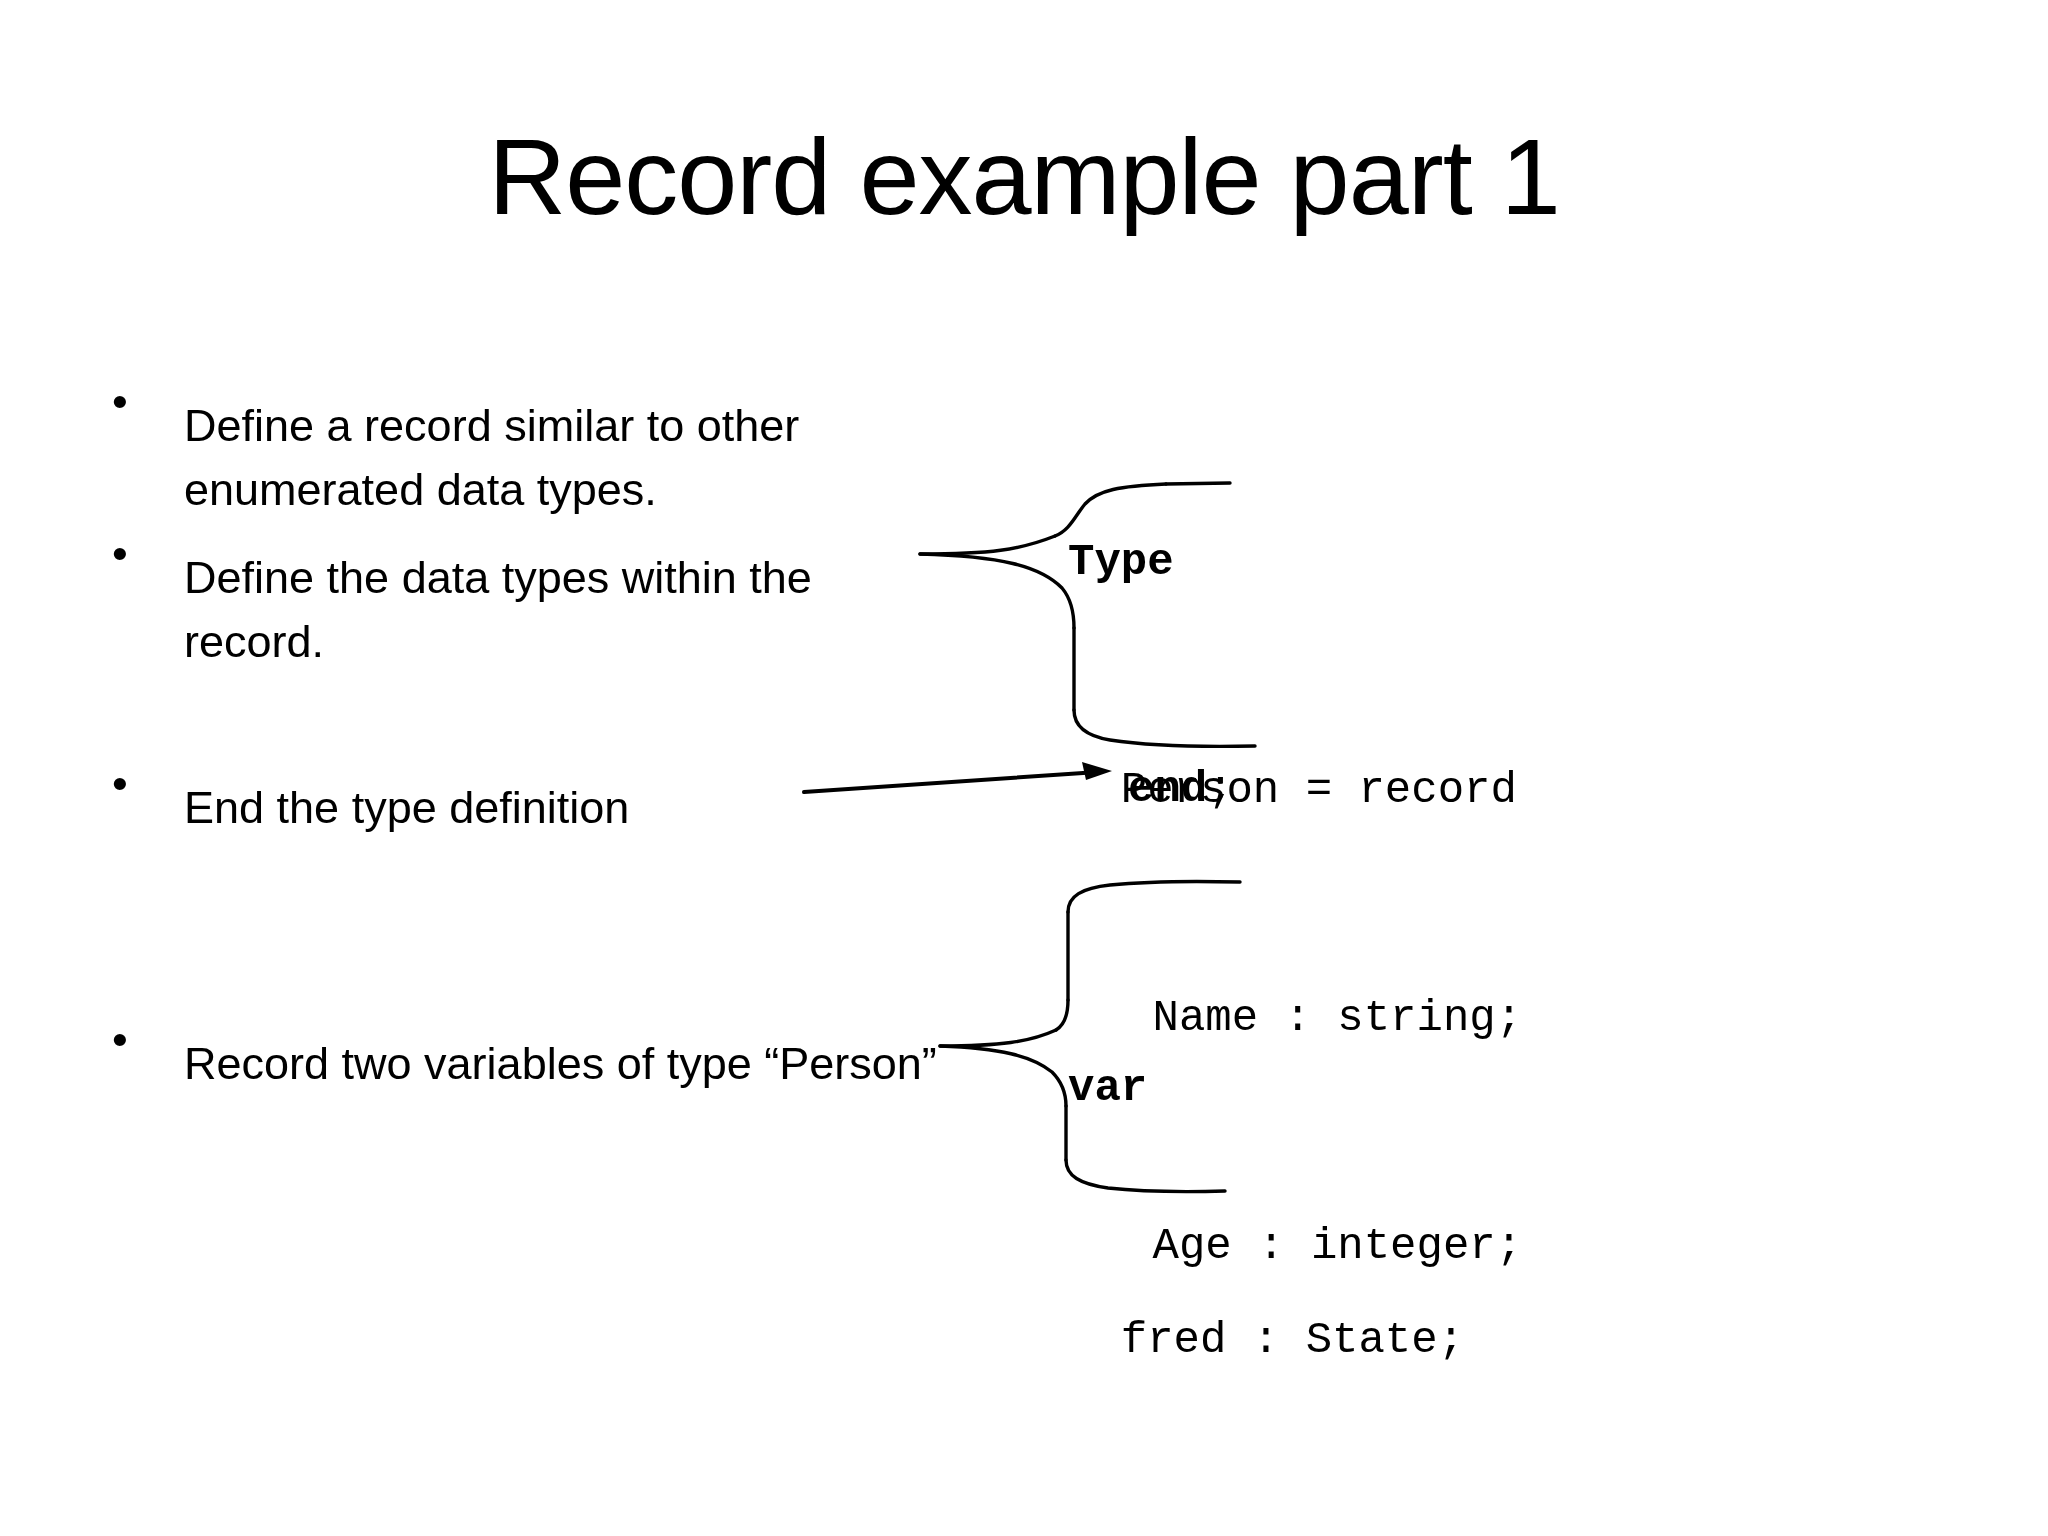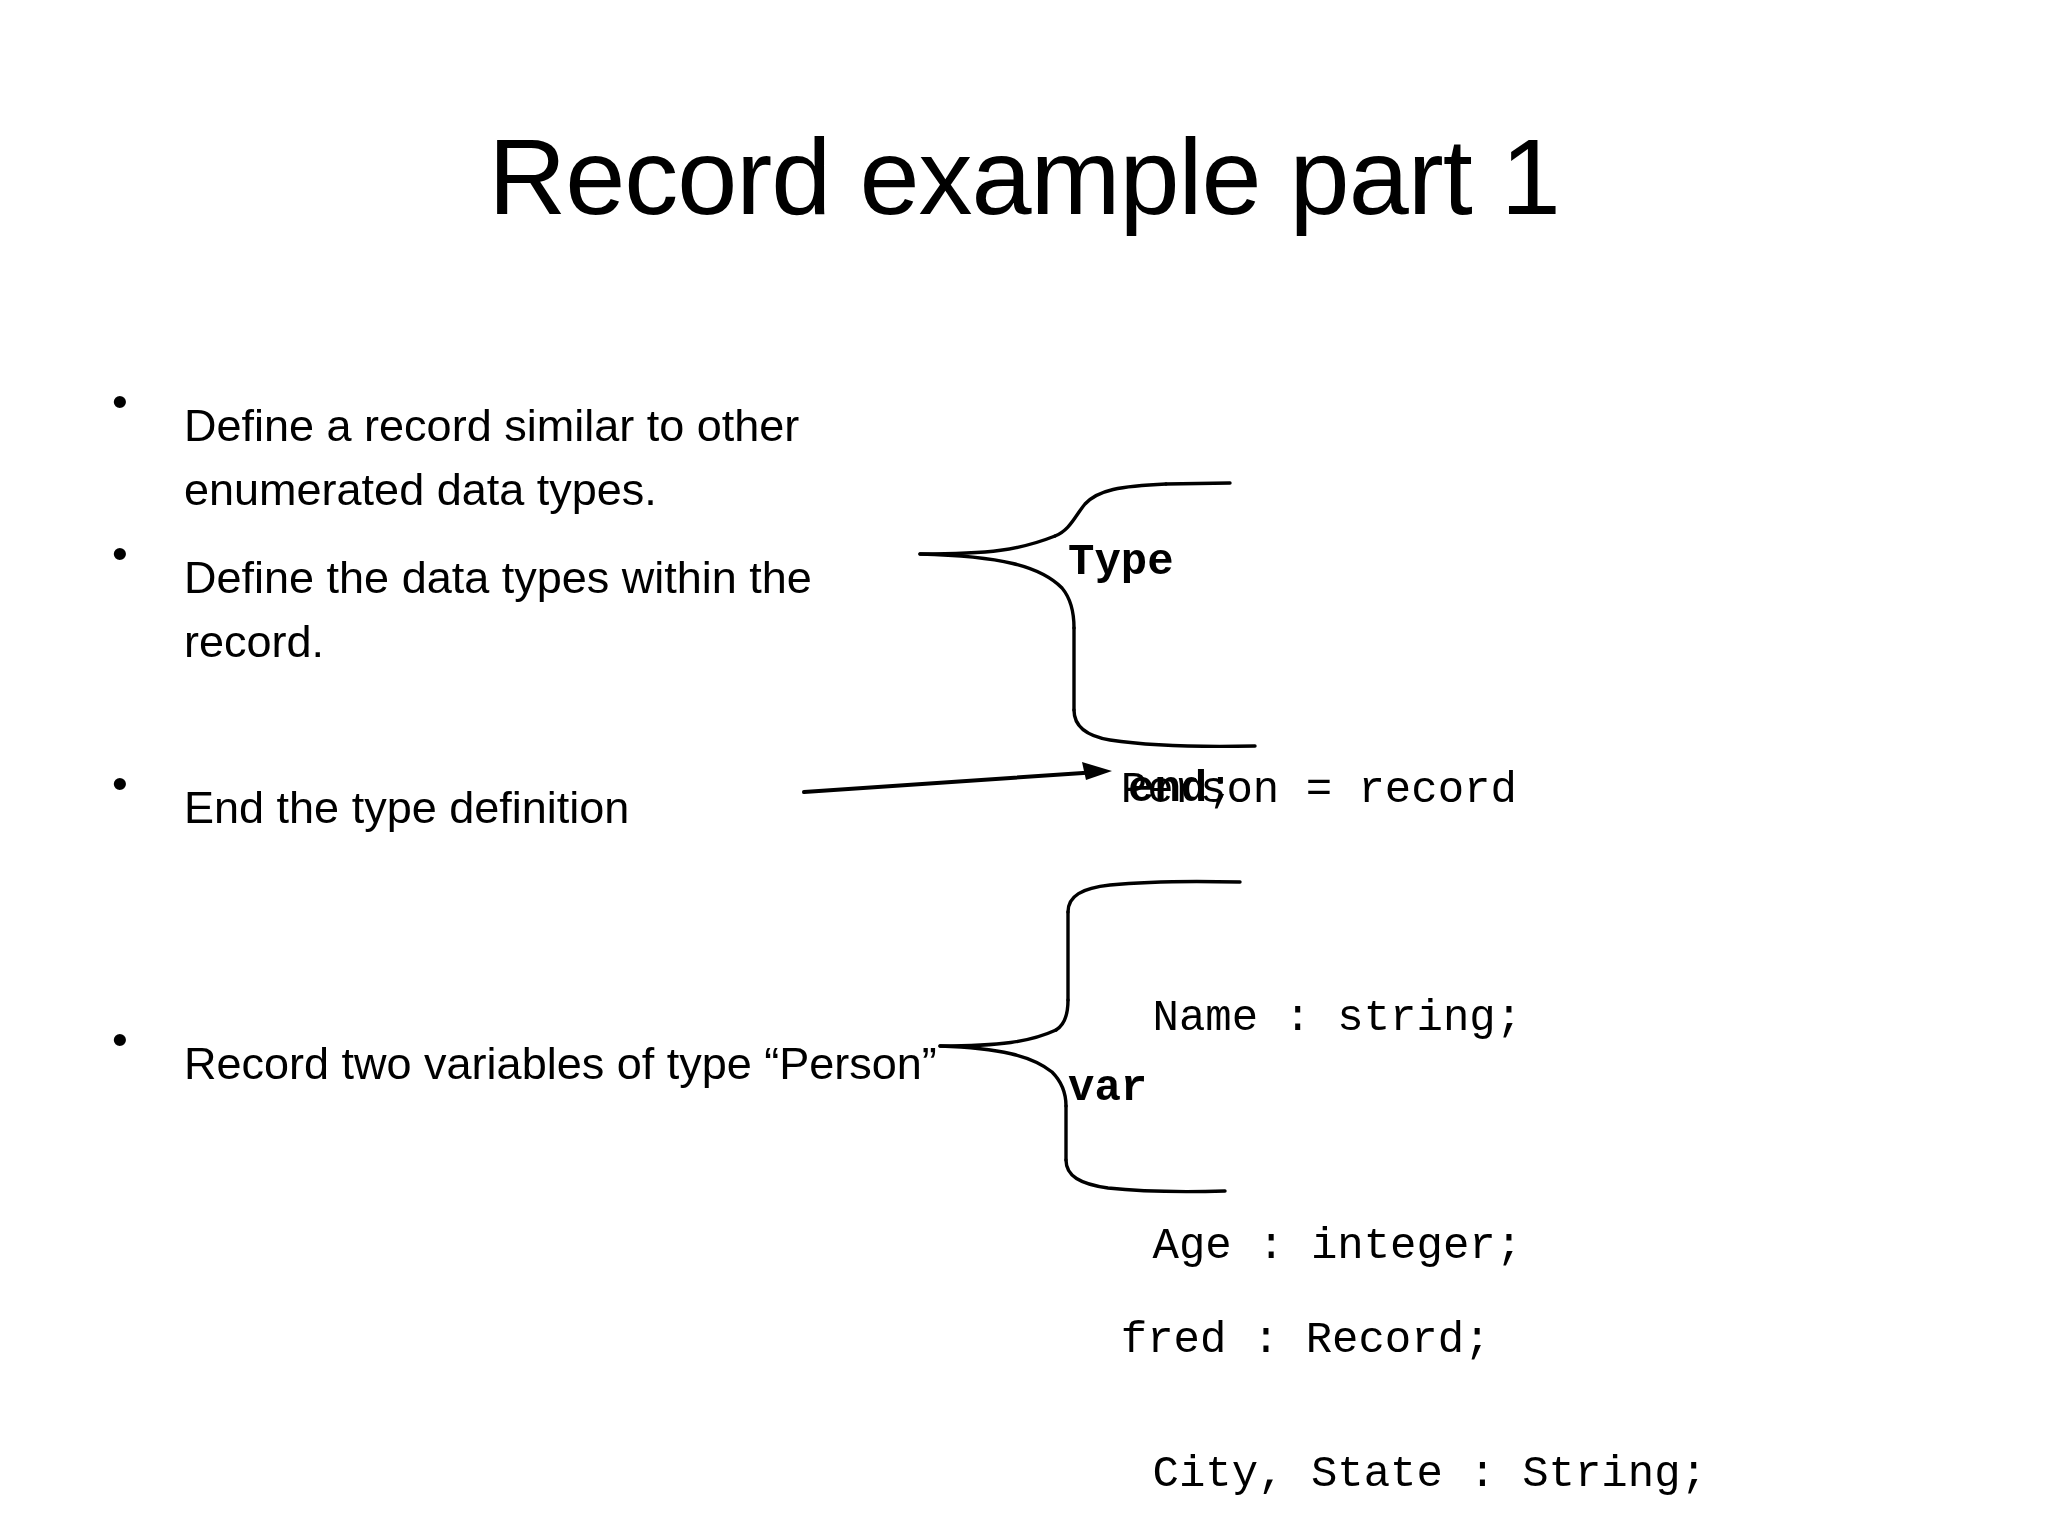--- a/index.html
+++ b/index.html
@@ -133,28 +133,27 @@
     <span class="bullet-text">Record two variables of type “Person”</span>
   </div>
 
 </div>
 
 <div class="code-block" id="code-type-block">
   <div class="code-line kw">Type</div>
   <div class="code-line ind1">Person = record</div>
   <div class="code-line ind2">Name : string;</div>
   <div class="code-line ind2">Age : integer;</div>
-  <div class="code-line ind2">City, State : String;</div>
 </div>
 
 <div id="code-end-line"><span class="kw">end</span><span>;</span></div>
 
 <div class="code-block" id="code-var-block">
   <div class="code-line kw">var</div>
-  <div class="code-line ind1" style="padding-top:24px;">fred : Record;</div>
+  <div class="code-line ind1" style="padding-top:24px;">fred : State;</div>
   <div class="code-line ind1">garry: Person;</div>
 </div>
 
 <svg id="connectors" viewBox="0 0 2048 1536">
 
   <g>
 
     <path d="M 920 554 C 990 554 1020 550 1055 536" fill="none" stroke="#000000" stroke-width="3.4" stroke-linecap="round"></path>
 
     <path d="M 1055 536 C 1070 530 1075 516 1085 504

